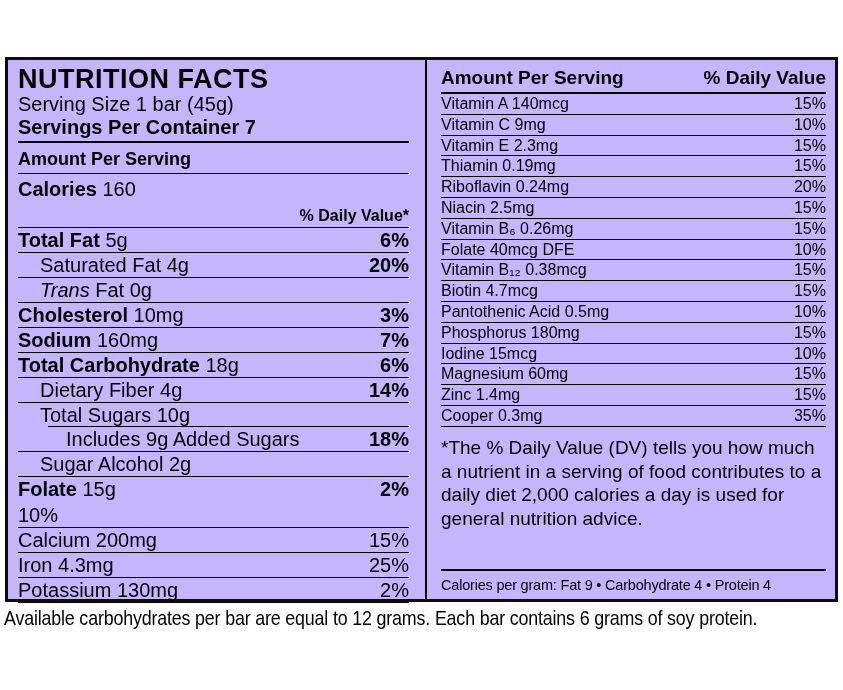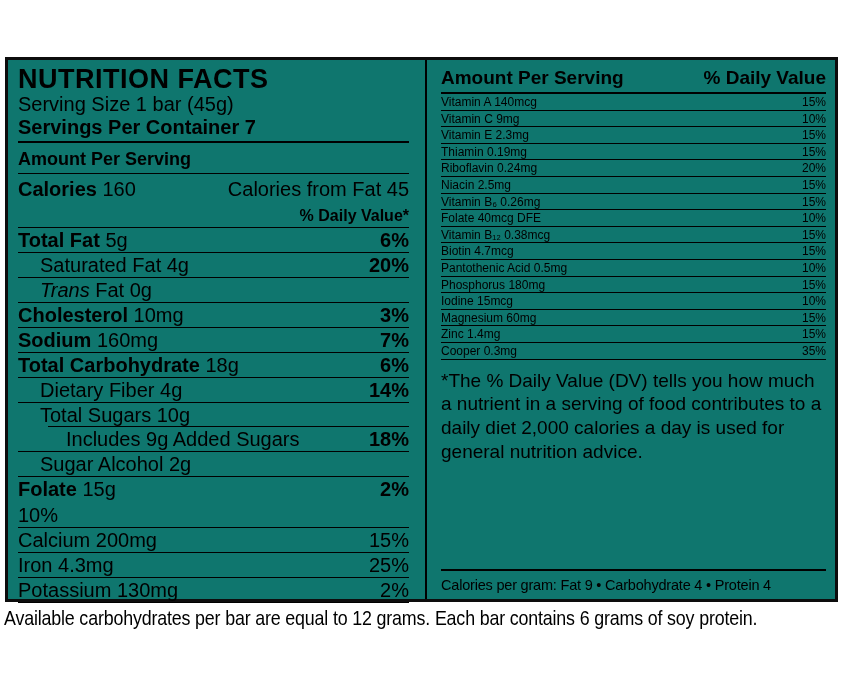--- a/index.html
+++ b/index.html
@@ -7,21 +7,21 @@
   body {
     font-family: "Liberation Sans", sans-serif;
     color: #000;
     position: relative;
   }
   .label-box {
     position: absolute;
     left: 5px; top: 57px;
     width: 833px; height: 545px;
     border: 3px solid #0d0d0d;
-    background: #0f766e;
+    background: #c4b5fd;
     display: flex;
   }
   
   .left-col {
     flex: 0 0 417px;
     padding: 3px 16px 0 10px;
     display: flex; flex-direction: column;
   }
   .nf-title {
     font-size: 27px; font-weight: bold;
@@ -71,21 +71,21 @@
     border-left: 2px solid #000;
     padding: 3px 9px 6px 14px;
     display: flex; flex-direction: column;
   }
   .right-header {
     display: flex; justify-content: space-between; align-items: baseline;
     font-size: 19px; font-weight: bold;
     padding: 4px 0 3px;
     border-bottom: 2px solid #000;
   }
-  .right-col .nrow { font-size: 12px; padding: 2px 0 1px; }
+  .right-col .nrow { font-size: 16px; padding: 2px 0 1px; }
   .footnote {
     font-size: 19px; line-height: 1.25;
     padding: 9px 0 6px;
   }
   .cpg-block {
     margin-top: auto;
     border-top: 2px solid #000;
     padding-top: 6px;
     font-size: 14.5px; font-weight: normal;
     letter-spacing: -0.2px;
@@ -107,21 +107,20 @@
 <div class="label-box">
 
   <div class="left-col">
     <div class="nf-title">NUTRITION FACTS</div>
     <div class="serving-line">Serving Size 1 bar (45g)</div>
     <div class="serving-line second">Servings Per Container 7</div>
     <div class="bar-thick"></div>
     <div class="aps-left">Amount Per Serving</div>
     <div class="calories-row">
       <span><b class="cal-word">Calories</b> <span>160</span></span>
-      <span>Calories from Fat 45</span>
     </div>
     <div class="bar-medium"></div>
     <div class="dv-header">% Daily Value*</div>
     <div id="main-rows">
         <div class="nrow">
           <span class="cell-name"><b>Total Fat</b> 5g</span>
           <span class="cell-dv bold">6%</span>
         </div>
         <div class="nrow ind1">
           <span class="cell-name">Saturated Fat 4g</span>

